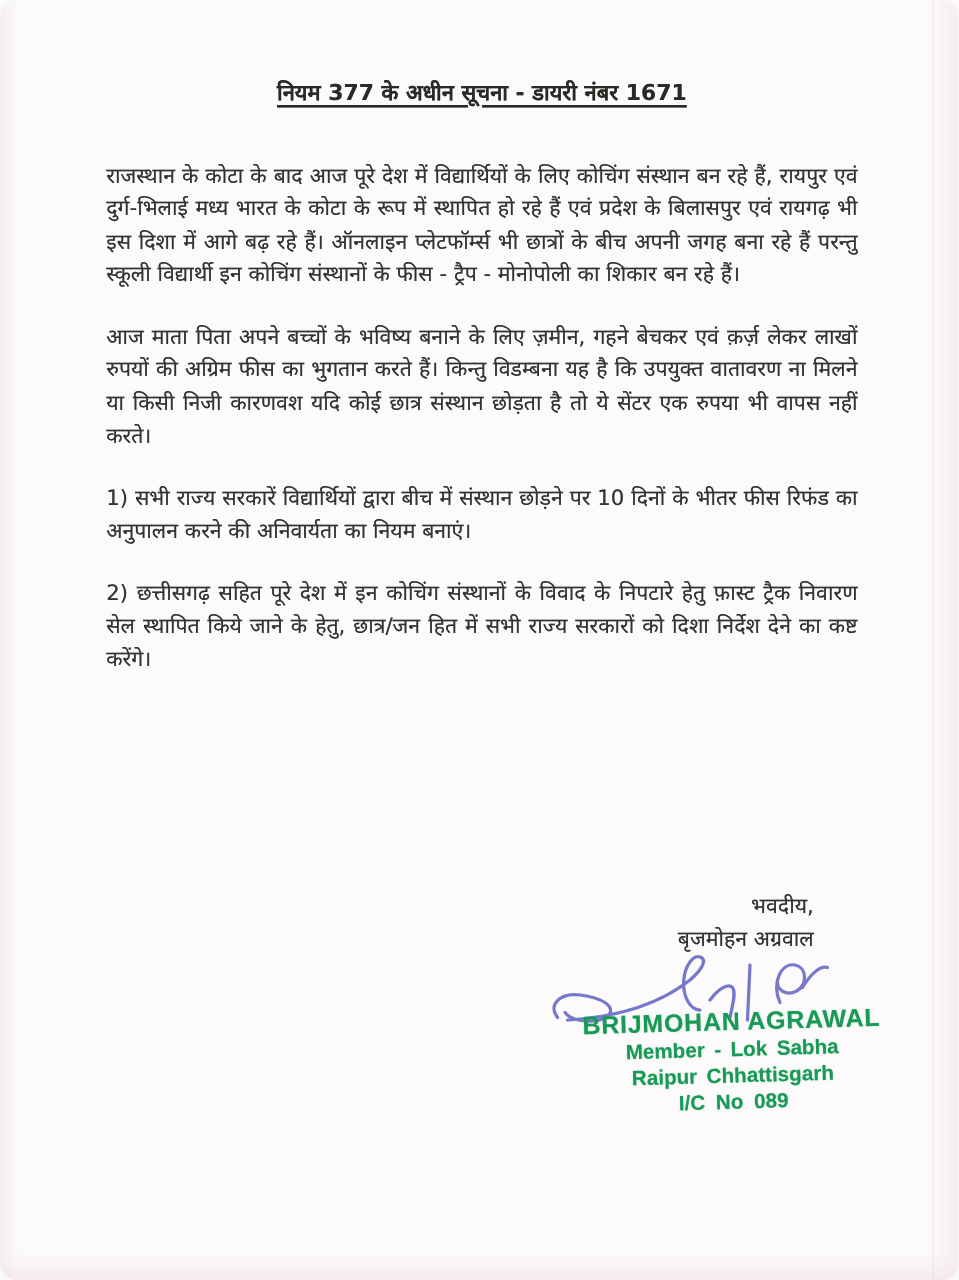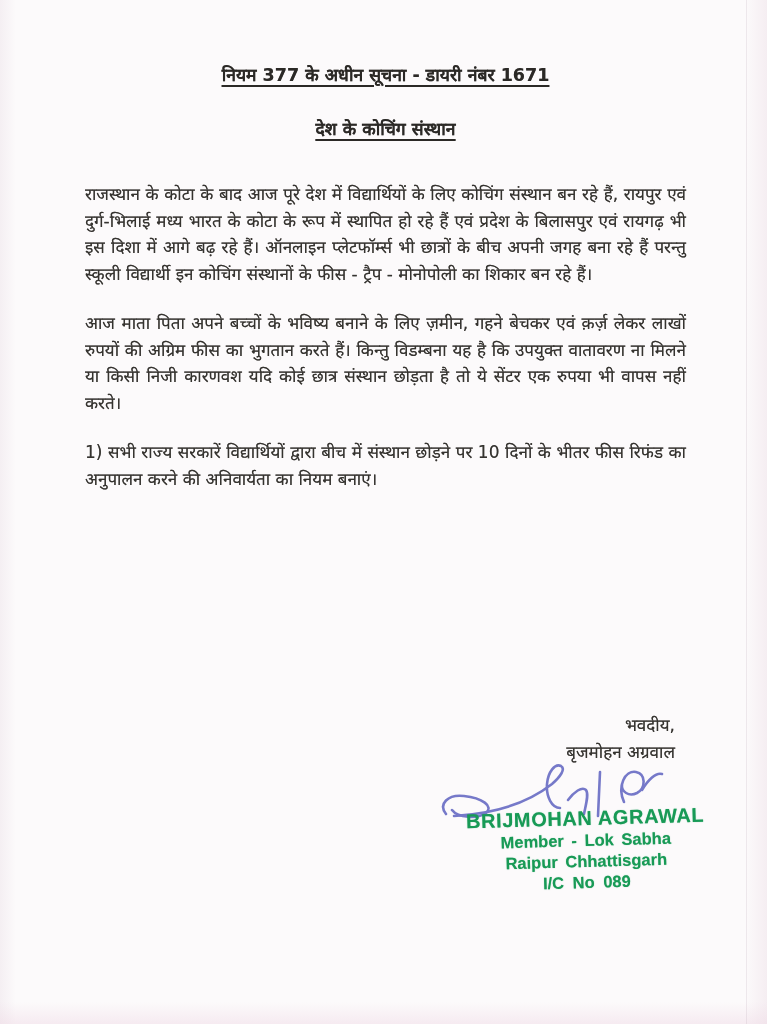--- a/index.html
+++ b/index.html
@@ -12,20 +12,21 @@
     font-family: "DejaVu Sans", "Liberation Sans", sans-serif;
   }
   .page {
     position: absolute;
     inset: 0;
     background:
       linear-gradient(0deg, rgba(238,216,228,0.45) 0, rgba(238,216,228,0) 22px),
       linear-gradient(90deg, rgba(225,210,220,0.28) 0, rgba(225,210,220,0) 16px),
       linear-gradient(270deg, rgba(232,214,224,0.35) 0, rgba(232,214,224,0) 22px),
       #fcfafb;
+    border-radius: 14px;
   }
   .page-edge-right {
     position: absolute;
     top: 0; bottom: 0;
     right: 20px;
     width: 1px;
     background: rgba(186,168,180,0.22);
   }
   .content {
     position: absolute;
@@ -48,21 +49,21 @@
   .doc-title { font-size: 17.5px; }
   .doc-subtitle { margin-top: 27px; font-size: 17.5px; }
   .para {
     margin-top: 23px;
     text-align: justify;
     text-justify: inter-word;
   }
   .para.first { margin-top: 39px; }
   .closing {
     position: absolute;
-    right: 92px;
+    right: 116px;
     top: 712px;
     text-align: right;
     color: #35332f;
     font-size: 17px;
     line-height: 27px;
     text-shadow: 0 0 0.5px rgba(40,38,36,0.55);
   }
   .signature-svg {
     position: absolute;
     left: 428px;
@@ -88,26 +89,26 @@
   .stamp .s4 { font-size: 16.5px; word-spacing: 4px; }
 </style>
 </head>
 <body>
 
 <div class="page">
   <div class="page-edge-right"></div>
 
   <div class="content">
     <div class="doc-title">नियम 377 के अधीन सूचना - डायरी नंबर 1671</div>
-    <div class="doc-subtitle">देश के कोचिंग संस्थान</div>
 
     <div class="para first">राजस्थान के कोटा के बाद आज पूरे देश में विद्यार्थियों के लिए कोचिंग संस्थान बन रहे हैं, रायपुर एवं दुर्ग-भिलाई मध्य भारत के कोटा के रूप में स्थापित हो रहे हैं एवं प्रदेश के बिलासपुर एवं रायगढ़ भी इस दिशा में आगे बढ़ रहे हैं। ऑनलाइन प्लेटफॉर्म्स भी छात्रों के बीच अपनी जगह बना रहे हैं परन्तु स्कूली विद्यार्थी इन कोचिंग संस्थानों के फीस - ट्रैप - मोनोपोली का शिकार बन रहे हैं।</div>
     <div class="para">आज माता पिता अपने बच्चों के भविष्य बनाने के लिए ज़मीन, गहने बेचकर एवं क़र्ज़ लेकर लाखों रुपयों की अग्रिम फीस का भुगतान करते हैं। किन्तु विडम्बना यह है कि उपयुक्त वातावरण ना मिलने या किसी निजी कारणवश यदि कोई छात्र संस्थान छोड़ता है तो ये सेंटर एक रुपया भी वापस नहीं करते।</div>
 
     <div class="para">1) सभी राज्य सरकारें विद्यार्थियों द्वारा बीच में संस्थान छोड़ने पर 10 दिनों के भीतर फीस रिफंड का अनुपालन करने की अनिवार्यता का नियम बनाएं।</div>
+    <div class="para">2) छत्तीसगढ़ सहित पूरे देश में इन कोचिंग संस्थानों के विवाद के निपटारे हेतु फ़ास्ट ट्रैक निवारण सेल स्थापित किये जाने के हेतु, छात्र/जन हित में सभी राज्य सरकारों को दिशा निर्देश देने का कष्ट करेंगे।</div>
   </div>
 
   <div class="closing">
     <div>भवदीय,</div>
     <div>बृजमोहन अग्रवाल</div>
   </div>
 
   <svg class="signature-svg" viewBox="0 0 240 80" aria-hidden="true">
     <g fill="none" stroke="#6b6fc5" stroke-width="2.6" stroke-linecap="round" stroke-linejoin="round" opacity="0.92">
       <path d="M18 58 C 10 48, 20 38, 36 40 C 54 42, 66 50, 58 57 C 50 63, 30 62, 24 54"></path>

